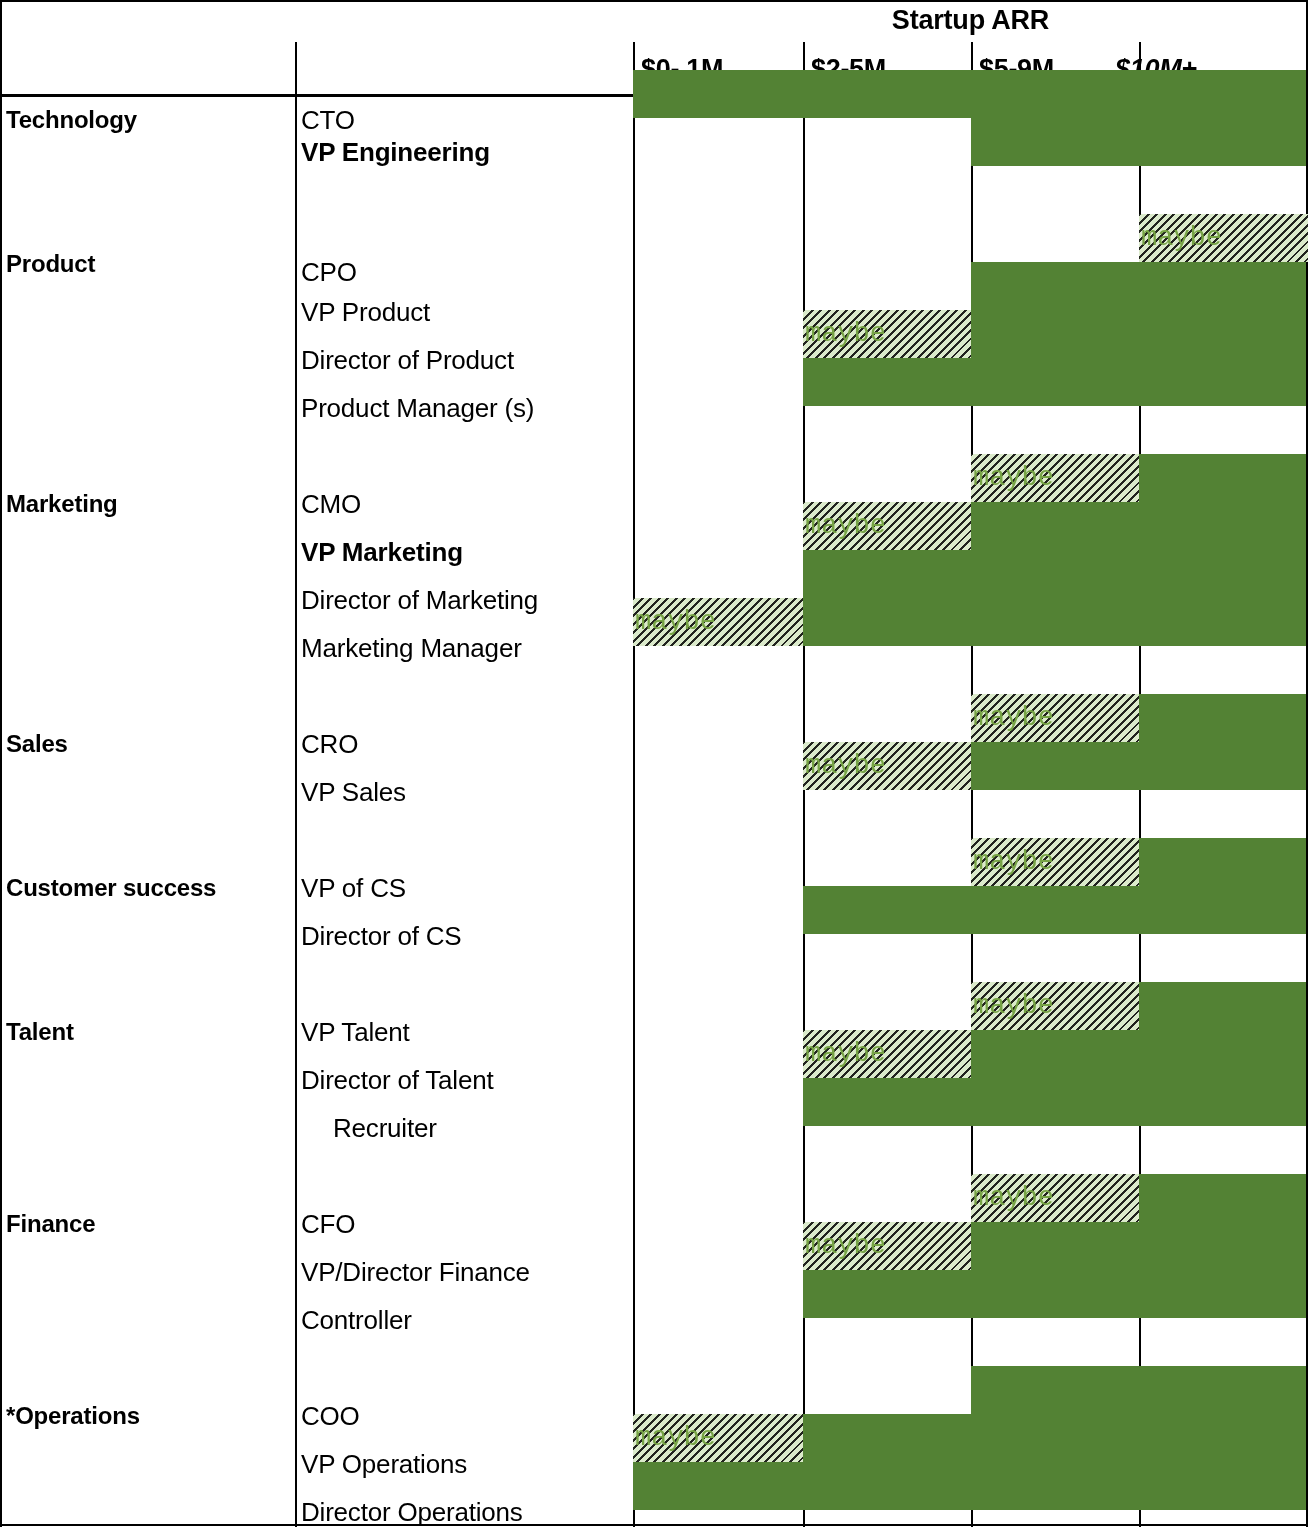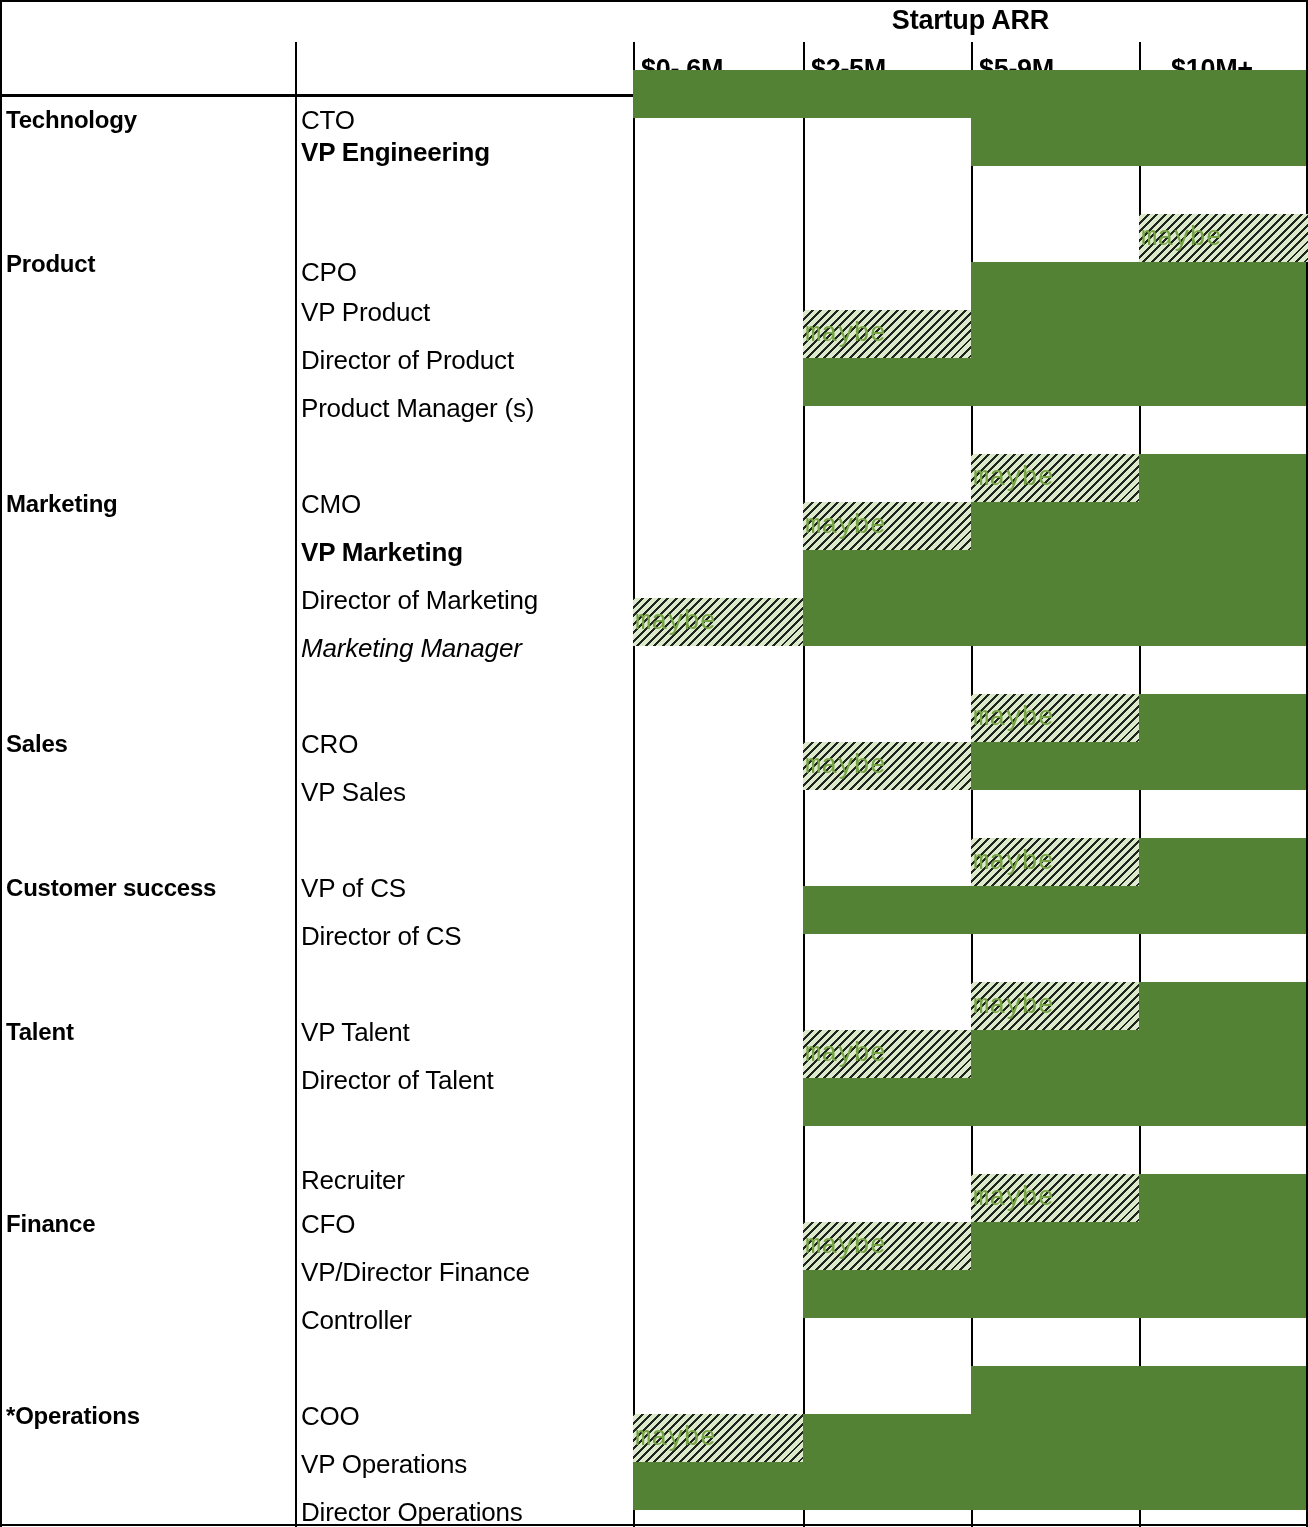--- a/index.html
+++ b/index.html
@@ -45,24 +45,24 @@
   <div class="vline" style="left:0;top:0;height:1527px;"></div>
   <div class="vline" style="left:1306px;top:0;height:1527px;"></div>
 
   <div class="vline" style="left:295px;top:42px;height:1485px;"></div>
   <div class="vline" style="left:633px;top:42px;height:1485px;"></div>
   <div class="vline" style="left:803px;top:42px;height:1485px;"></div>
   <div class="vline" style="left:971px;top:42px;height:1485px;"></div>
   <div class="vline" style="left:1139px;top:42px;height:1485px;"></div>
 
   <div id="hdr-title">Startup ARR</div>
-  <div class="colhdr" style="left:633px;">$0- 6M</div>
+  <div class="colhdr" style="left:633px;">$0- 1M</div>
   <div class="colhdr" style="left:803px;">$2-5M</div>
   <div class="colhdr" style="left:971px;">$5-9M</div>
-  <div class="colhdr" style="left:1163px;">$10M+</div>
+  <div class="colhdr" style="left:1107px;font-style:italic;">$10M+</div>
 
   <div id="body-layer">
       <div class="cat" style="top: 96px;">Technology</div>
       <div class="role" style="top: 96px;">CTO</div>
       <div class="bar yes" style="left: 633px; width: 170px; top: 70px;"></div>
       <div class="bar yes" style="left: 803px; width: 168px; top: 70px;"></div>
       <div class="bar yes" style="left: 971px; width: 168px; top: 70px;"></div>
       <div class="bar yes" style="left: 1139px; width: 167px; top: 70px;"></div>
       <div class="role" style="top: 128px; font-weight: bold;">VP Engineering</div>
       <div class="bar yes" style="left: 971px; width: 168px; top: 118px;"></div>
@@ -86,21 +86,21 @@
       <div class="bar maybe" style="left: 971px; width: 168px; top: 454px;">maybe</div>
       <div class="bar yes" style="left: 1139px; width: 167px; top: 454px;"></div>
       <div class="role" style="top: 528px; font-weight: bold;">VP Marketing</div>
       <div class="bar maybe" style="left: 803px; width: 168px; top: 502px;">maybe</div>
       <div class="bar yes" style="left: 971px; width: 168px; top: 502px;"></div>
       <div class="bar yes" style="left: 1139px; width: 167px; top: 502px;"></div>
       <div class="role" style="top: 576px;">Director of Marketing</div>
       <div class="bar yes" style="left: 803px; width: 168px; top: 550px;"></div>
       <div class="bar yes" style="left: 971px; width: 168px; top: 550px;"></div>
       <div class="bar yes" style="left: 1139px; width: 167px; top: 550px;"></div>
-      <div class="role" style="top: 624px; font-style: italic;">Marketing Manager</div>
+      <div class="role" style="top: 624px;">Marketing Manager</div>
       <div class="bar maybe" style="left: 633px; width: 170px; top: 598px;">maybe</div>
       <div class="bar yes" style="left: 803px; width: 168px; top: 598px;"></div>
       <div class="bar yes" style="left: 971px; width: 168px; top: 598px;"></div>
       <div class="bar yes" style="left: 1139px; width: 167px; top: 598px;"></div>
       <div class="cat" style="top: 720px;">Sales</div>
       <div class="role" style="top: 720px;">CRO</div>
       <div class="bar maybe" style="left: 971px; width: 168px; top: 694px;">maybe</div>
       <div class="bar yes" style="left: 1139px; width: 167px; top: 694px;"></div>
       <div class="role" style="top: 768px;">VP Sales</div>
       <div class="bar maybe" style="left: 803px; width: 168px; top: 742px;">maybe</div>
@@ -115,21 +115,21 @@
       <div class="bar yes" style="left: 971px; width: 168px; top: 886px;"></div>
       <div class="bar yes" style="left: 1139px; width: 167px; top: 886px;"></div>
       <div class="cat" style="top: 1008px;">Talent</div>
       <div class="role" style="top: 1008px;">VP Talent</div>
       <div class="bar maybe" style="left: 971px; width: 168px; top: 982px;">maybe</div>
       <div class="bar yes" style="left: 1139px; width: 167px; top: 982px;"></div>
       <div class="role" style="top: 1056px;">Director of Talent</div>
       <div class="bar maybe" style="left: 803px; width: 168px; top: 1030px;">maybe</div>
       <div class="bar yes" style="left: 971px; width: 168px; top: 1030px;"></div>
       <div class="bar yes" style="left: 1139px; width: 167px; top: 1030px;"></div>
-      <div class="role" style="top: 1156px;">Recruiter</div>
+      <div class="role" style="top: 1104px; margin-left: 32px;">Recruiter</div>
       <div class="bar yes" style="left: 803px; width: 168px; top: 1078px;"></div>
       <div class="bar yes" style="left: 971px; width: 168px; top: 1078px;"></div>
       <div class="bar yes" style="left: 1139px; width: 167px; top: 1078px;"></div>
       <div class="cat" style="top: 1200px;">Finance</div>
       <div class="role" style="top: 1200px;">CFO</div>
       <div class="bar maybe" style="left: 971px; width: 168px; top: 1174px;">maybe</div>
       <div class="bar yes" style="left: 1139px; width: 167px; top: 1174px;"></div>
       <div class="role" style="top: 1248px;">VP/Director Finance</div>
       <div class="bar maybe" style="left: 803px; width: 168px; top: 1222px;">maybe</div>
       <div class="bar yes" style="left: 971px; width: 168px; top: 1222px;"></div>

